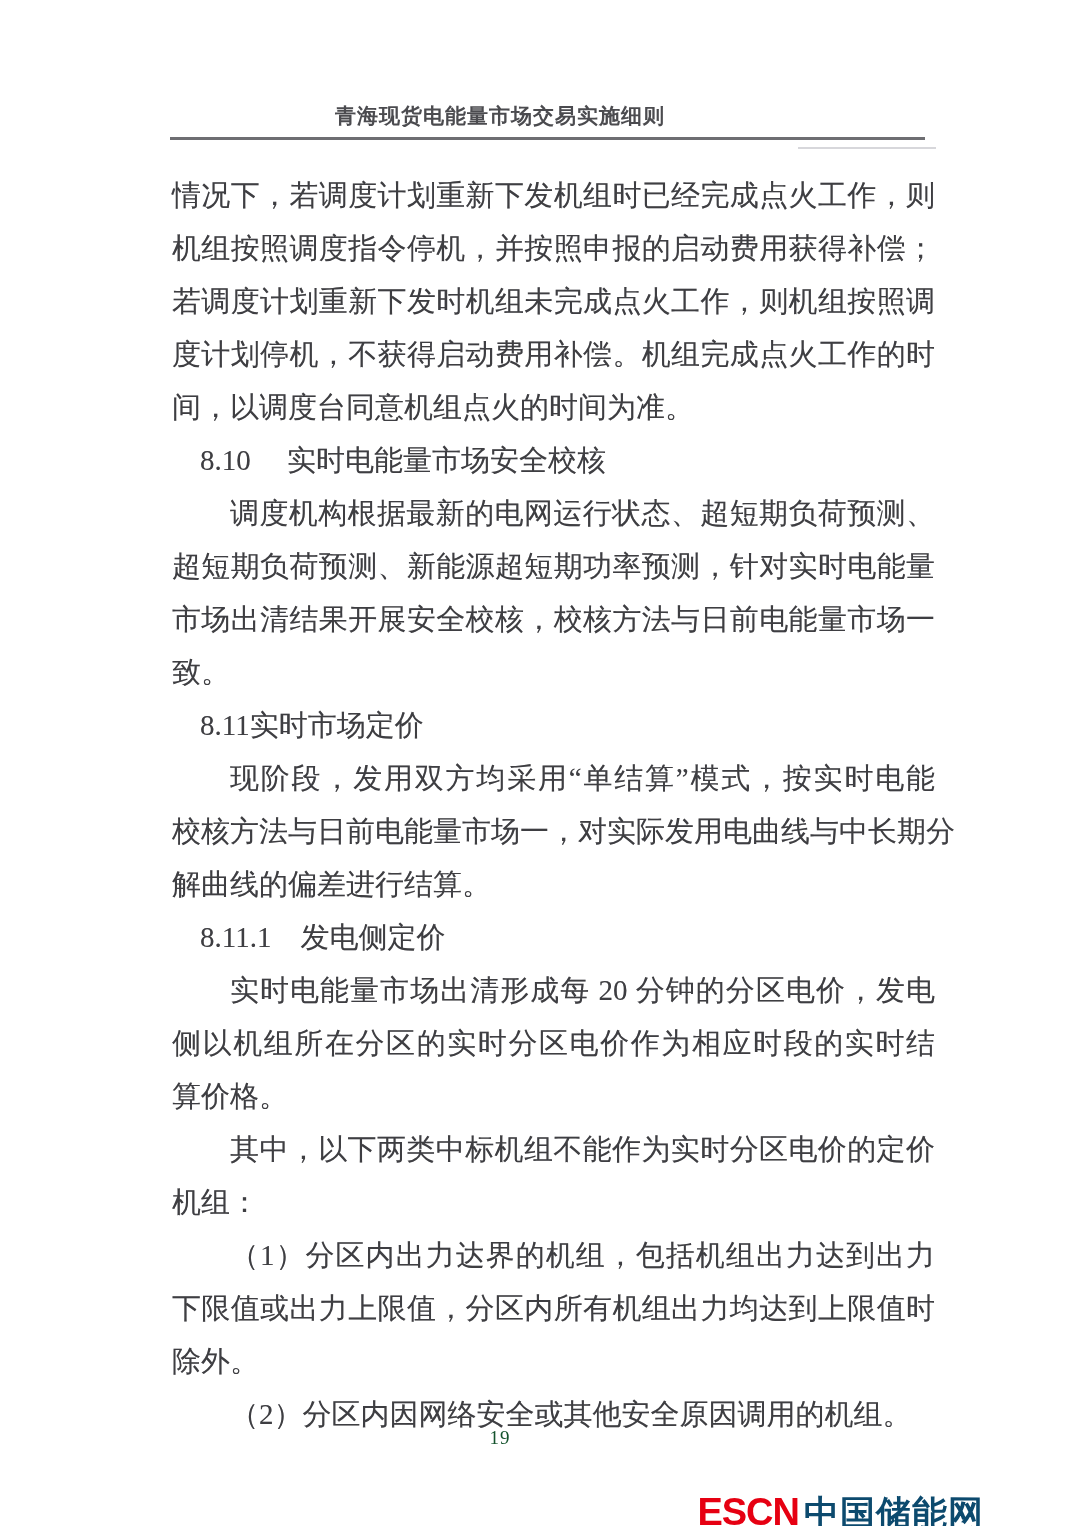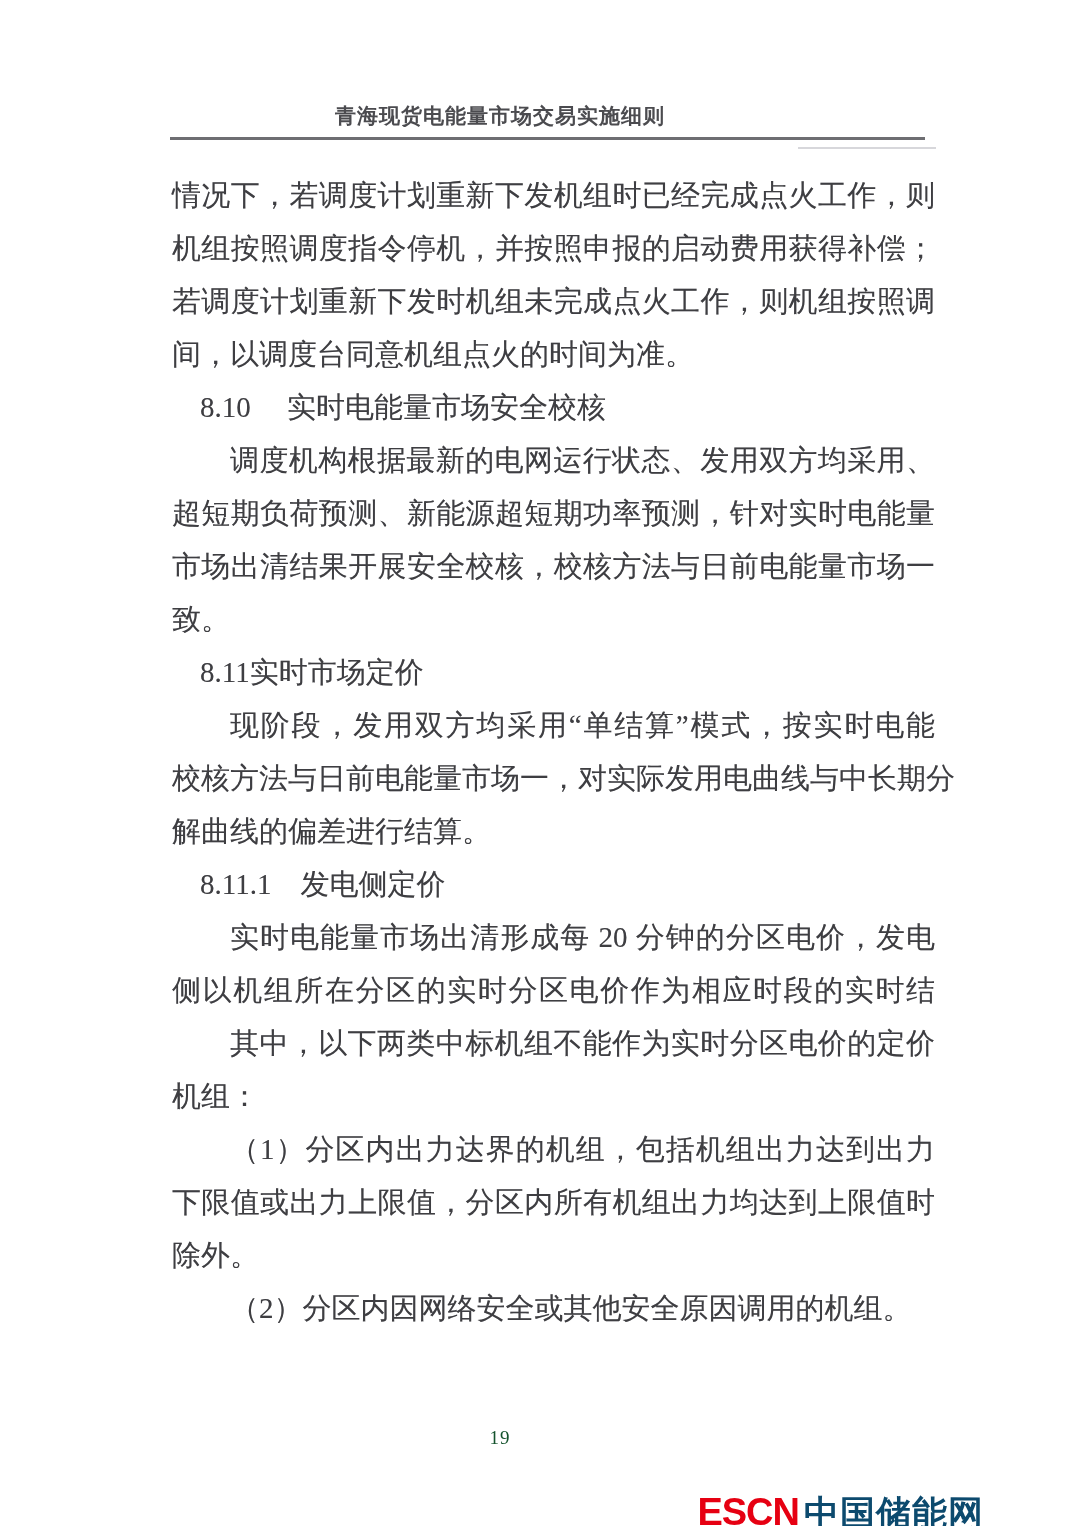--- a/index.html
+++ b/index.html
@@ -116,33 +116,35 @@
   <div>
     <div class="header-title">青海现货电能量市场交易实施细则</div>
     <div class="header-rule"></div>
     <div class="header-rule-shadow"></div>
   </div>
 
   <div class="content" id="content">
       <div class="line">情况下，若调度计划重新下发机组时已经完成点火工作，则</div>
       <div class="line">机组按照调度指令停机，并按照申报的启动费用获得补偿；</div>
       <div class="line">若调度计划重新下发时机组未完成点火工作，则机组按照调</div>
+      <div class="line">度计划停机，不获得启动费用补偿。机组完成点火工作的时</div>
       <div class="line last">间，以调度台同意机组点火的时间为准。</div>
       <div class="line heading">8.10　 实时电能量市场安全校核</div>
-      <div class="line indent">调度机构根据最新的电网运行状态、发用双方均采用、</div>
+      <div class="line indent">调度机构根据最新的电网运行状态、超短期负荷预测、</div>
       <div class="line">超短期负荷预测、新能源超短期功率预测，针对实时电能量</div>
       <div class="line">市场出清结果开展安全校核，校核方法与日前电能量市场一</div>
       <div class="line last">致。</div>
       <div class="line heading">8.11实时市场定价</div>
       <div class="line indent">现阶段，发用双方均采用“单结算”模式，按实时电能</div>
       <div class="line">校核方法与日前电能量市场一，对实际发用电曲线与中长期分</div>
       <div class="line last">解曲线的偏差进行结算。</div>
       <div class="line heading">8.11.1　发电侧定价</div>
       <div class="line indent">实时电能量市场出清形成每 20 分钟的分区电价，发电</div>
       <div class="line">侧以机组所在分区的实时分区电价作为相应时段的实时结</div>
+      <div class="line last">算价格。</div>
       <div class="line indent">其中，以下两类中标机组不能作为实时分区电价的定价</div>
       <div class="line last">机组：</div>
       <div class="line indent">（1）分区内出力达界的机组，包括机组出力达到出力</div>
       <div class="line">下限值或出力上限值，分区内所有机组出力均达到上限值时</div>
       <div class="line last">除外。</div>
       <div class="line last indent">（2）分区内因网络安全或其他安全原因调用的机组。</div>
     </div>
 
   <div class="page-number">19</div>
 

